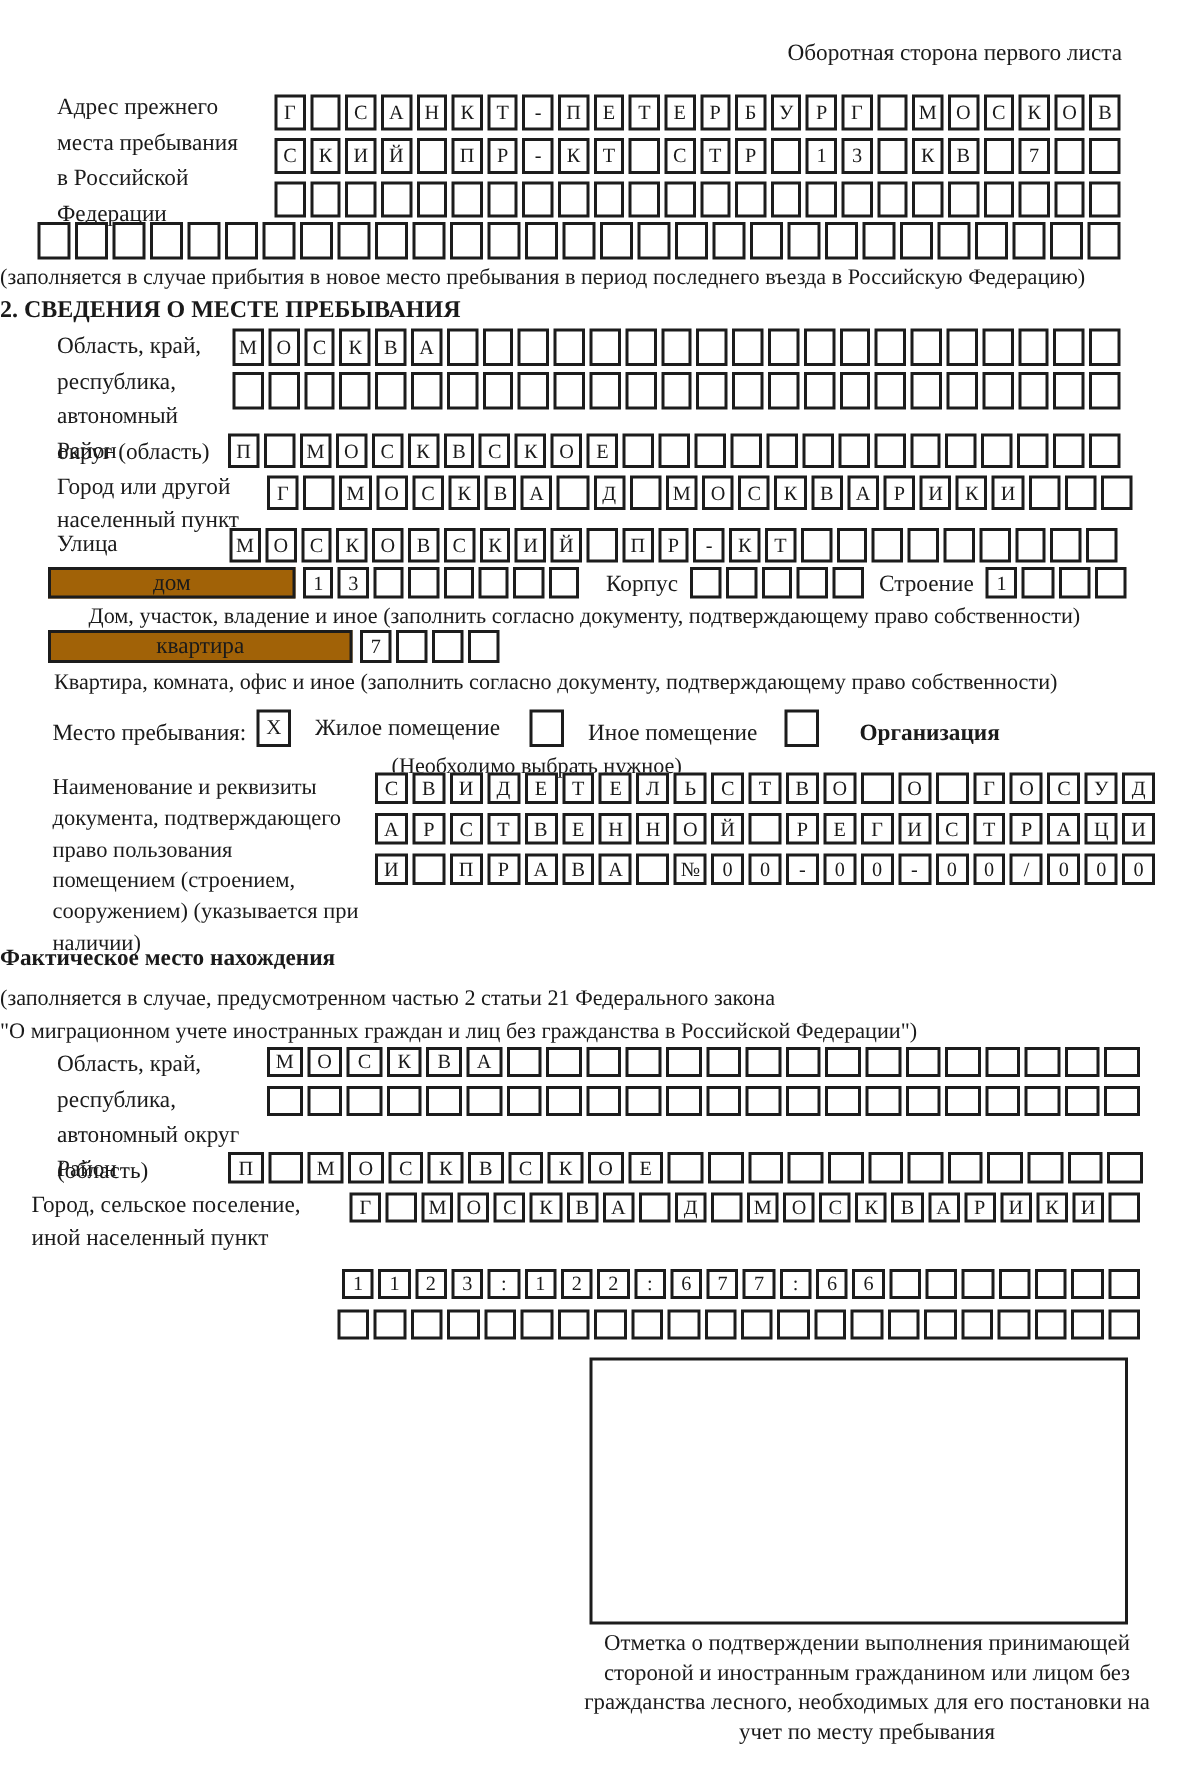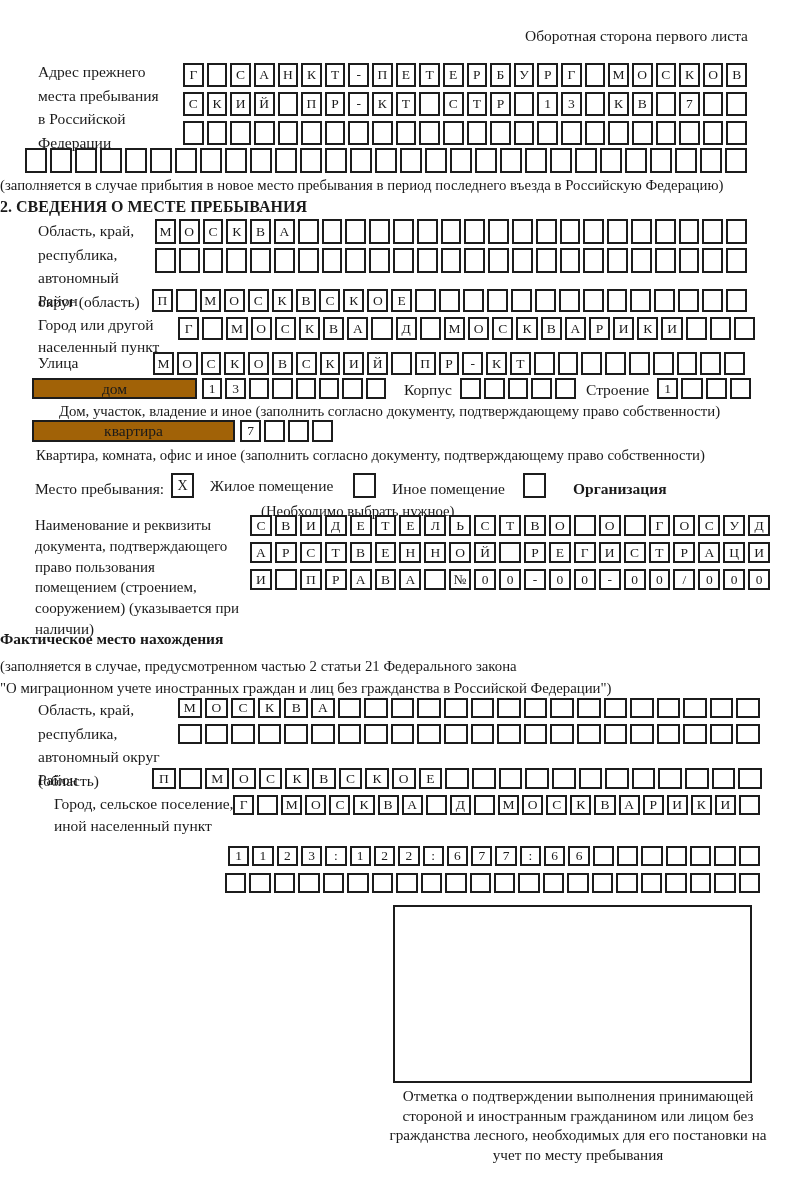--- a/index.html
+++ b/index.html
@@ -482,21 +482,21 @@
       <span class="cell"></span>
       <span class="cell"></span>
       <span class="cell"></span>
       <span class="cell"></span>
       <span class="cell"></span>
       <span class="cell"></span>
       <span class="cell"></span>
       <span class="cell"></span>
     </div>
 
-  <div class="lbl" style="left:54px;top:793px;width:200px;line-height:22px;font-family:Liberation Serif, serif;">Город, сельское поселение, иной населенный пункт</div>
+  <div class="lbl" style="left:21px;top:793px;width:200px;line-height:22px;font-family:Liberation Serif, serif;">Город, сельское поселение, иной населенный пункт</div>
   <div class="cellrow" style="left:233px;top:795px;width:527px;height:20px;">
       <span class="cell">Г</span>
       <span class="cell"></span>
       <span class="cell">М</span>
       <span class="cell">О</span>
       <span class="cell">С</span>
       <span class="cell">К</span>
       <span class="cell">В</span>
       <span class="cell">А</span>
       <span class="cell"></span>

